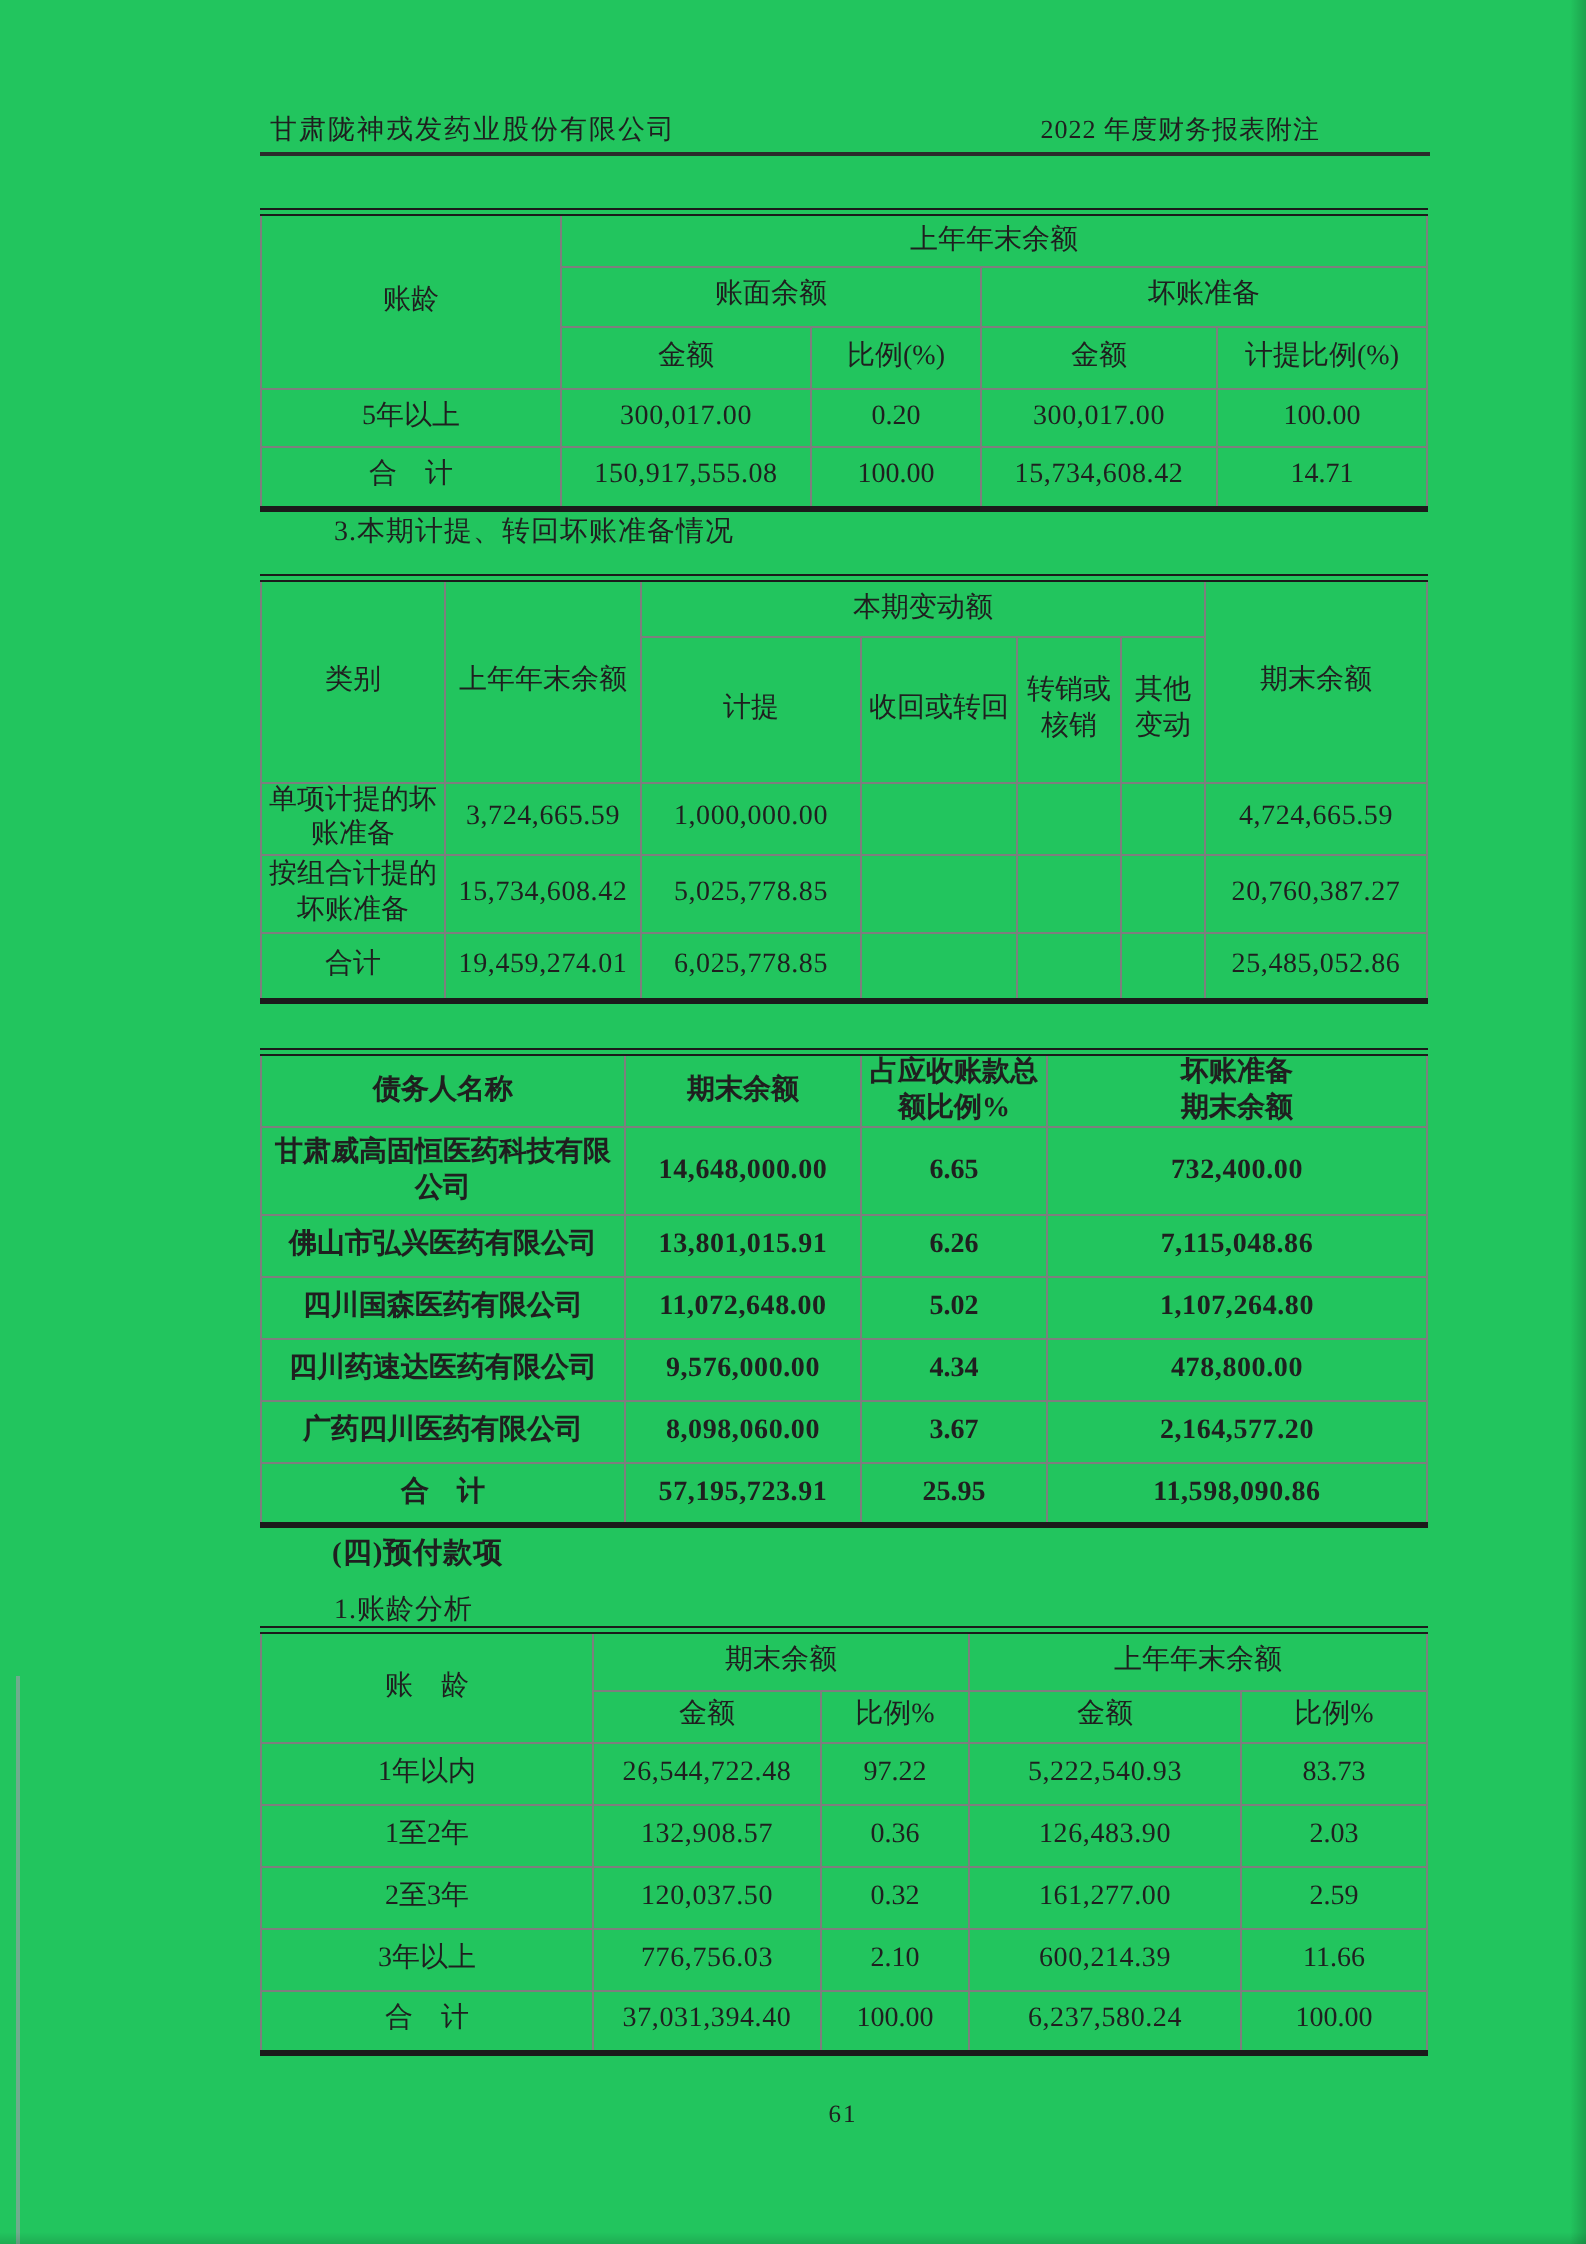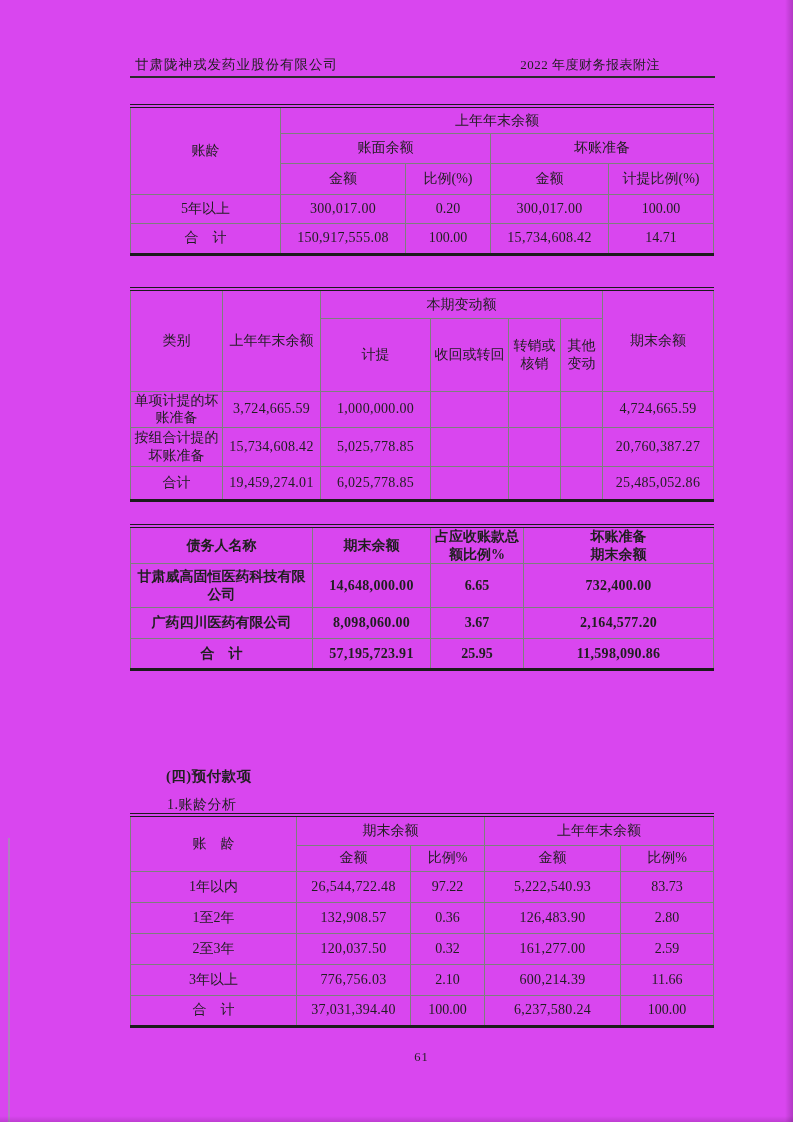--- a/index.html
+++ b/index.html
@@ -1,20 +1,20 @@
 <!DOCTYPE html>
 <html><head>
 <meta charset="utf-8">
 <style>
   html,body{margin:0;padding:0;background:#e9e9e7;}
   .page{
     position:relative;
     width:793px;height:1122px;
     margin:0 auto;
-    background:#d946ef;
+    background:#22c55e;
     overflow:hidden;
     font-family:"Liberation Serif","DejaVu Serif",serif;
     color:#1f1f1f;
   }
   .edge-shadow-right{position:absolute;top:0;right:0;width:8px;height:100%;
     background:linear-gradient(to right,rgba(0,0,0,0),rgba(0,0,0,0.18));}
   .edge-shadow-bottom{position:absolute;bottom:0;left:0;width:100%;height:6px;
     background:linear-gradient(to bottom,rgba(0,0,0,0),rgba(0,0,0,0.12));}
   .scan-line{position:absolute;left:8px;top:838px;width:2px;height:284px;
     background:#9aa0a6;opacity:.65;}
@@ -100,20 +100,21 @@
     <tr style="height:31px">
       <td>合　计</td>
       <td class="num">150,917,555.08</td>
       <td class="ctr">100.00</td>
       <td class="num">15,734,608.42</td>
       <td class="ctr">14.71</td>
     </tr>
   </tbody>
     </table>
 
+  <div class="sec" style="top:257px;">3.本期计提、转回坏账准备情况</div>
 
   <table class="doc" style="top:287px;">
     <colgroup>
         <col style="width:92px">
         <col style="width:98px">
         <col style="width:110px">
         <col style="width:78px">
         <col style="width:52px">
         <col style="width:42px">
         <col style="width:111px">
@@ -177,20 +178,38 @@
       <td class="pre">坏账准备
 期末余额</td>
     </tr>
     <tr style="height:44px">
       <td class="name">甘肃威高固恒医药科技有限公司</td>
       <td class="num">14,648,000.00</td>
       <td class="ctr">6.65</td>
       <td class="num">732,400.00</td>
     </tr>
     <tr style="height:31px">
+      <td class="name">佛山市弘兴医药有限公司</td>
+      <td class="num">13,801,015.91</td>
+      <td class="ctr">6.26</td>
+      <td class="num">7,115,048.86</td>
+    </tr>
+    <tr style="height:31px">
+      <td class="name">四川国森医药有限公司</td>
+      <td class="num">11,072,648.00</td>
+      <td class="ctr">5.02</td>
+      <td class="num">1,107,264.80</td>
+    </tr>
+    <tr style="height:31px">
+      <td class="name">四川药速达医药有限公司</td>
+      <td class="num">9,576,000.00</td>
+      <td class="ctr">4.34</td>
+      <td class="num">478,800.00</td>
+    </tr>
+    <tr style="height:31px">
       <td class="name">广药四川医药有限公司</td>
       <td class="num">8,098,060.00</td>
       <td class="ctr">3.67</td>
       <td class="num">2,164,577.20</td>
     </tr>
     <tr style="height:31px">
       <td>合　计</td>
       <td class="num">57,195,723.91</td>
       <td class="ctr">25.95</td>
       <td class="num">11,598,090.86</td>
@@ -226,21 +245,21 @@
       <td class="num">26,544,722.48</td>
       <td class="ctr">97.22</td>
       <td class="num">5,222,540.93</td>
       <td class="ctr">83.73</td>
     </tr>
     <tr style="height:31px">
       <td class="lbl">1至2年</td>
       <td class="num">132,908.57</td>
       <td class="ctr">0.36</td>
       <td class="num">126,483.90</td>
-      <td class="ctr">2.80</td>
+      <td class="ctr">2.03</td>
     </tr>
     <tr style="height:31px">
       <td class="lbl">2至3年</td>
       <td class="num">120,037.50</td>
       <td class="ctr">0.32</td>
       <td class="num">161,277.00</td>
       <td class="ctr">2.59</td>
     </tr>
     <tr style="height:31px">
       <td class="lbl">3年以上</td>

